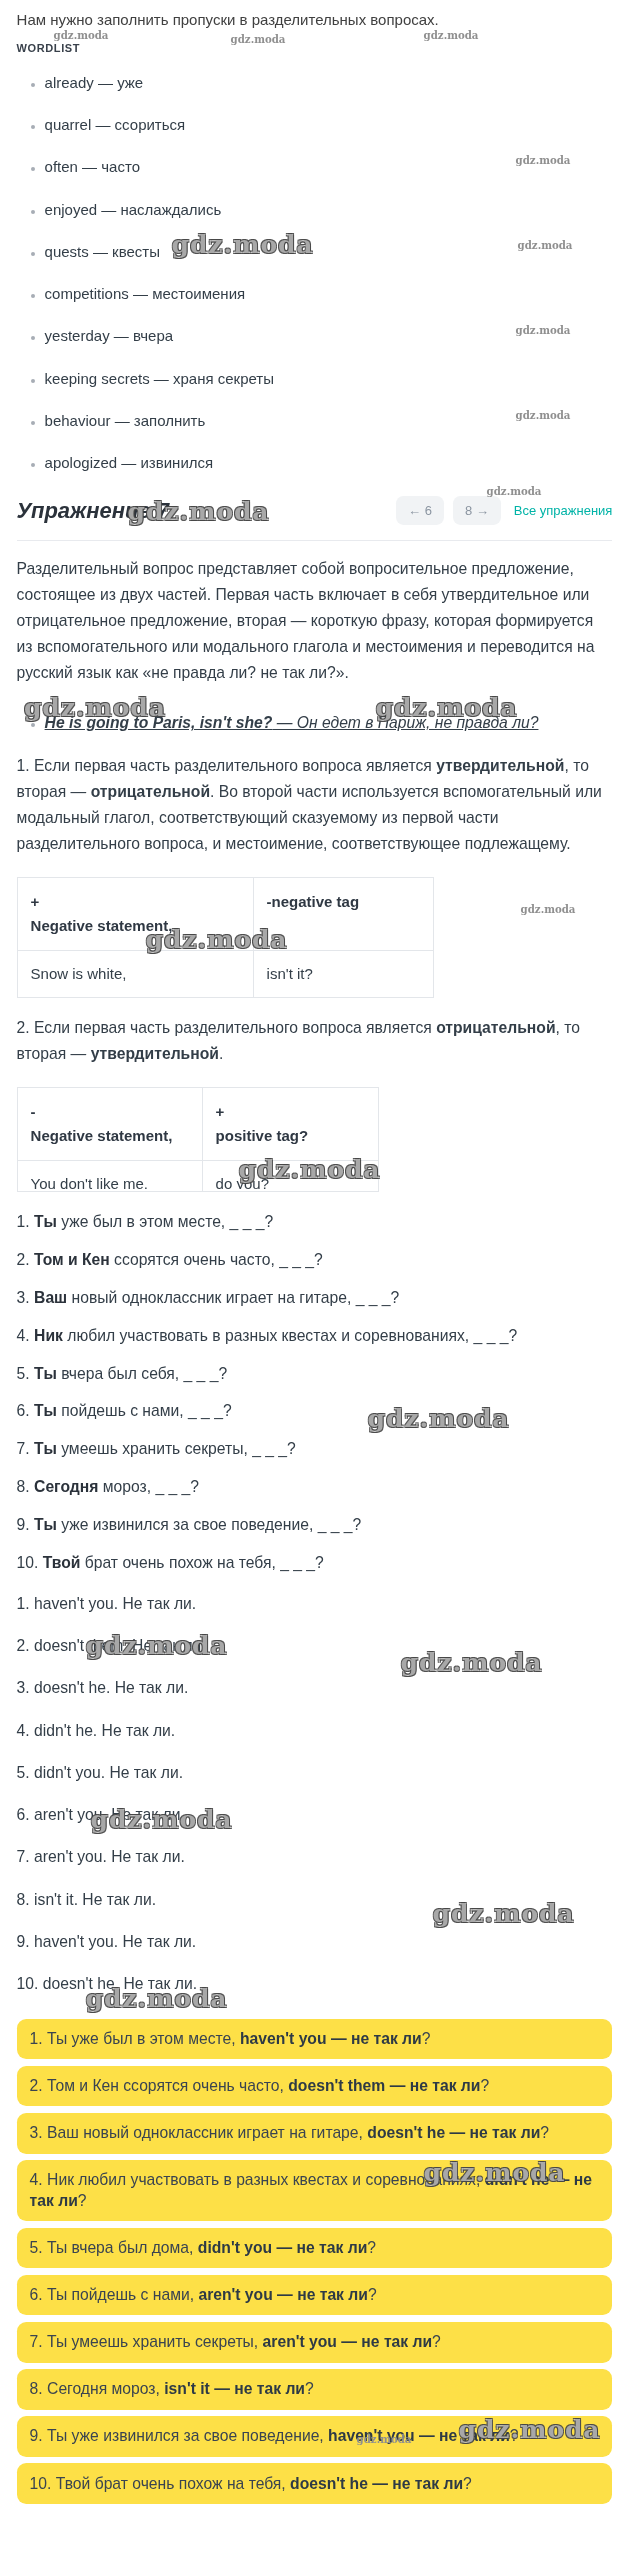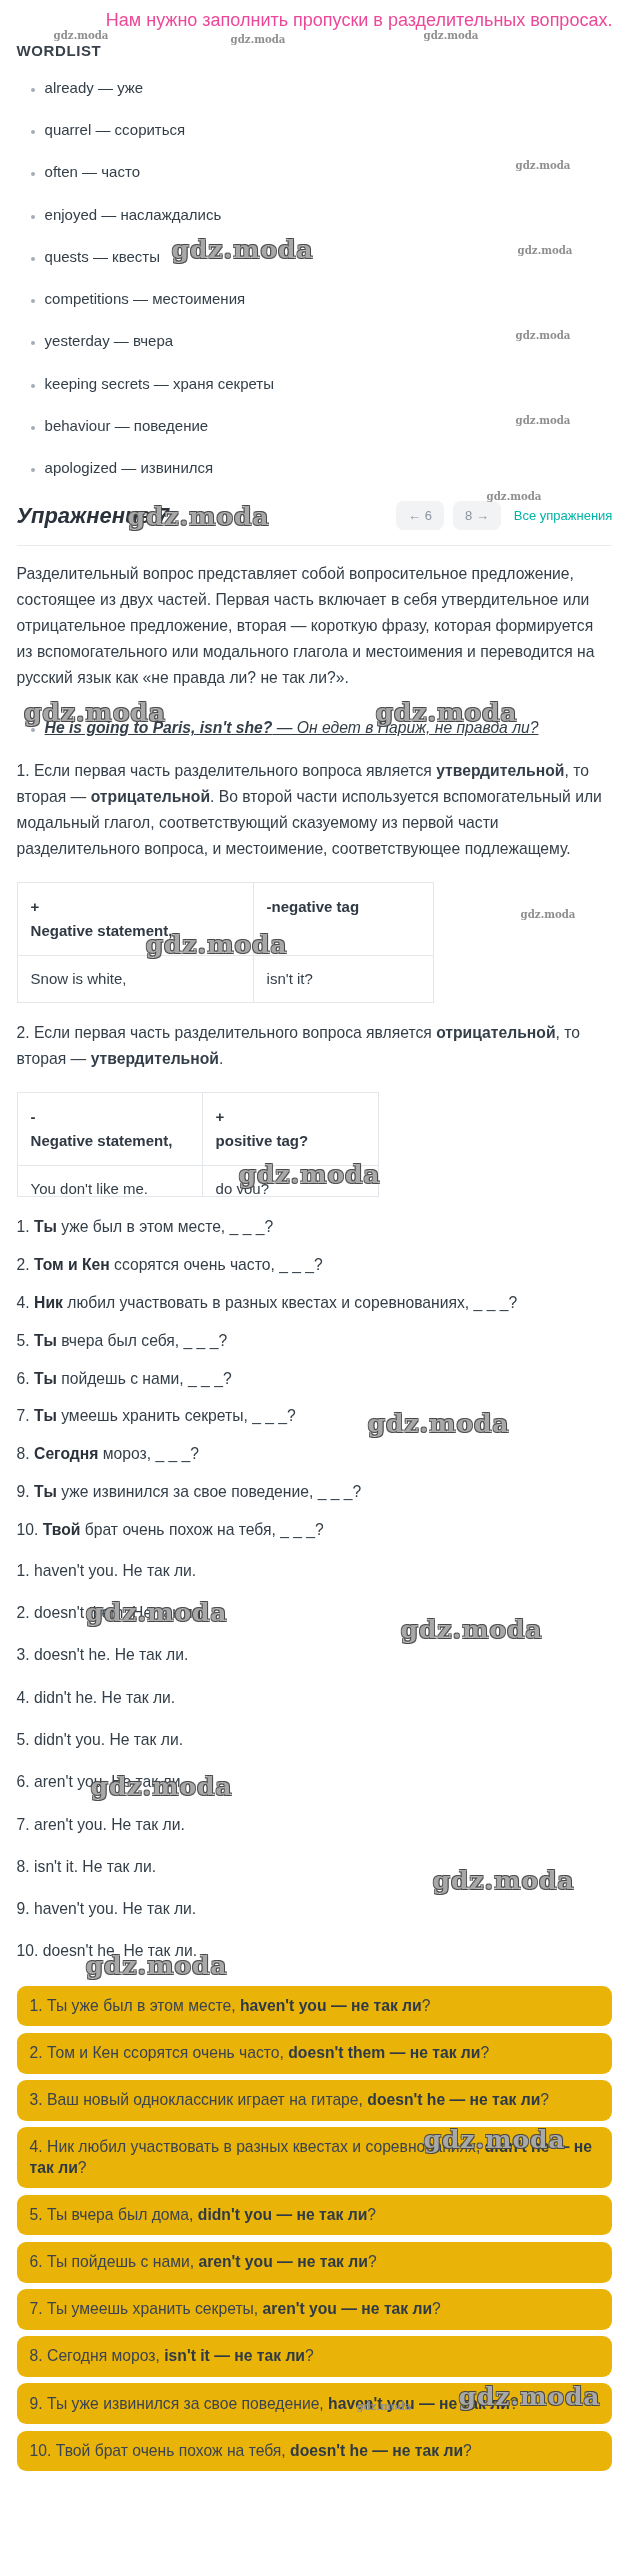--- a/index.html
+++ b/index.html
@@ -5,22 +5,22 @@
   * { margin:0; padding:0; box-sizing:border-box; }
   html, body { width:629px; }
   body {
     height:2576px; overflow:hidden; background:#ffffff;
     font-family:"Liberation Sans","DejaVu Sans",sans-serif;
     color:#333e48;
   }
   .page { padding:9.2px 16.6px 0; position:relative; }
 
   .top-block { position:relative; }
-  .intro { font-size:18px; line-height:22px; color:#ec4899; margin-bottom:11px;text-align:right; }
-  .wordlist-label { font-size:15px; font-weight:bold; letter-spacing:0.6px; color:#39414b; margin:5.5px 0 18.5px; }
+  .intro { font-size:15px; line-height:22px; color:#404040; margin-bottom:11px; }
+  .wordlist-label { font-size:11px; font-weight:bold; letter-spacing:0.6px; color:#39414b; margin:5.5px 0 18.5px; }
 
   ul.wordlist { list-style:disc; padding-left:28px; margin:0; position:relative; }
   ul.wordlist li { font-size:15px; line-height:20.3px; margin-bottom:22px; color:#333e48; }
   ul.wordlist li::marker { color:#a7adb5; font-size:12px; }
 
   .ex-header { display:flex; align-items:center; margin-top:20.3px; position:relative; }
   .ex-title { font-size:22px; font-weight:700; color:#2b323b; flex:0 0 auto;font-style:italic; }
   .nav { margin-left:auto; display:flex; align-items:center; gap:9.2px; }
   .nav-btn { background:#f1f3f5; border:none; border-radius:7.4px; color:#8b95a1;
              font-size:13px; padding:7.4px 12px; font-family:inherit; cursor:pointer; white-space:nowrap; }
@@ -46,21 +46,21 @@
   .row-clip td { padding-bottom:1.8px; }
 
   .questions { margin-top:20.3px; position:relative; }
   .q-item { font-size:15.7px; line-height:20.3px; margin-bottom:17.6px; }
   .q-item b { color:#2b323b; }
 
   .answers { margin-top:20.3px; position:relative; }
   .a-item { font-size:15.7px; line-height:20.3px; margin-bottom:22px; }
 
   .solution { margin-top:24px; position:relative; }
-  .sol-box { background:#eab308; border-radius:9.2px; padding:10.2px 13px;
+  .sol-box { background:#fde047; border-radius:9.2px; padding:10.2px 13px;
              font-size:15.7px; line-height:20.3px; margin-bottom:6.5px; color:#3a4450; }
   .sol-box b { color:#2e3a45; }
 
   .wm-small { position:absolute; font-family:"DejaVu Serif",serif; font-weight:700;
               font-size:10.2px; color:#8f8f8f; white-space:nowrap; pointer-events:none; z-index:6; }
   .wm-large { position:absolute; font-family:"DejaVu Serif",serif; font-weight:700;
               font-size:25px; letter-spacing:0.9px; color:rgba(250,250,250,.55);
               text-shadow:-0.9px -0.9px 0 rgba(70,70,70,.9), 0.9px -0.9px 0 rgba(70,70,70,.9),
                           -0.9px 0.9px 0 rgba(70,70,70,.9), 0.9px 0.9px 0 rgba(70,70,70,.9);
               white-space:nowrap; pointer-events:none; z-index:5; }
@@ -80,21 +80,21 @@
 
   <ul class="wordlist">
     <li><span>already — уже</span></li>
     <li><span>quarrel — ссориться</span></li>
     <li><span>often — часто</span></li>
     <li><span>enjoyed — наслаждались</span></li>
     <li><span>quests — квесты</span></li>
     <li><span>competitions — местоимения</span></li>
     <li><span>yesterday — вчера</span></li>
     <li><span>keeping secrets — храня секреты</span></li>
-    <li><span>behaviour — поведение</span></li>
+    <li><span>behaviour — заполнить</span></li>
     <li><span>apologized — извинился</span></li>
     <span class="wm-small" style="left:499px; top:81px;">gdz.moda</span>
     <span class="wm-large" style="left:155px; top:157px;">gdz.moda</span>
     <span class="wm-small" style="left:501px; top:166px;">gdz.moda</span>
     <span class="wm-small" style="left:499px; top:251px;">gdz.moda</span>
     <span class="wm-small" style="left:499px; top:336px;">gdz.moda</span>
   </ul>
 
   <div class="ex-header">
     <h1 class="ex-title">Упражнение 7</h1>
@@ -170,20 +170,21 @@
             </td>
       </tr>
     </tbody>
       </table>
     <span class="wm-large" style="left:222px; top:68px;">gdz.moda</span>
   </div>
 
   <div class="questions">
     <div class="q-item"><span>1. </span><b>Ты</b><span> уже был в этом месте, _ _ _?</span></div>
     <div class="q-item"><span>2. </span><b>Том и Кен</b><span> ссорятся очень часто, _ _ _?</span></div>
+    <div class="q-item"><span>3. </span><b>Ваш</b><span> новый одноклассник играет на гитаре, _ _ _?</span></div>
     <div class="q-item"><span>4. </span><b>Ник</b><span> любил участвовать в разных квестах и соревнованиях, _ _ _?</span></div>
     <div class="q-item"><span>5. </span><b>Ты</b><span> вчера был себя, _ _ _?</span></div>
     <div class="q-item"><span>6. </span><b>Ты</b><span> пойдешь с нами, _ _ _?</span></div>
     <div class="q-item"><span>7. </span><b>Ты</b><span> умеешь хранить секреты, _ _ _?</span></div>
     <div class="q-item"><span>8. </span><b>Сегодня</b><span> мороз, _ _ _?</span></div>
     <div class="q-item"><span>9. </span><b>Ты</b><span> уже извинился за свое поведение, _ _ _?</span></div>
     <div class="q-item"><span>10. </span><b>Твой</b><span> брат очень похож на тебя, _ _ _?</span></div>
     <span class="wm-large" style="left:351px; top:192px;">gdz.moda</span>
   </div>
 

